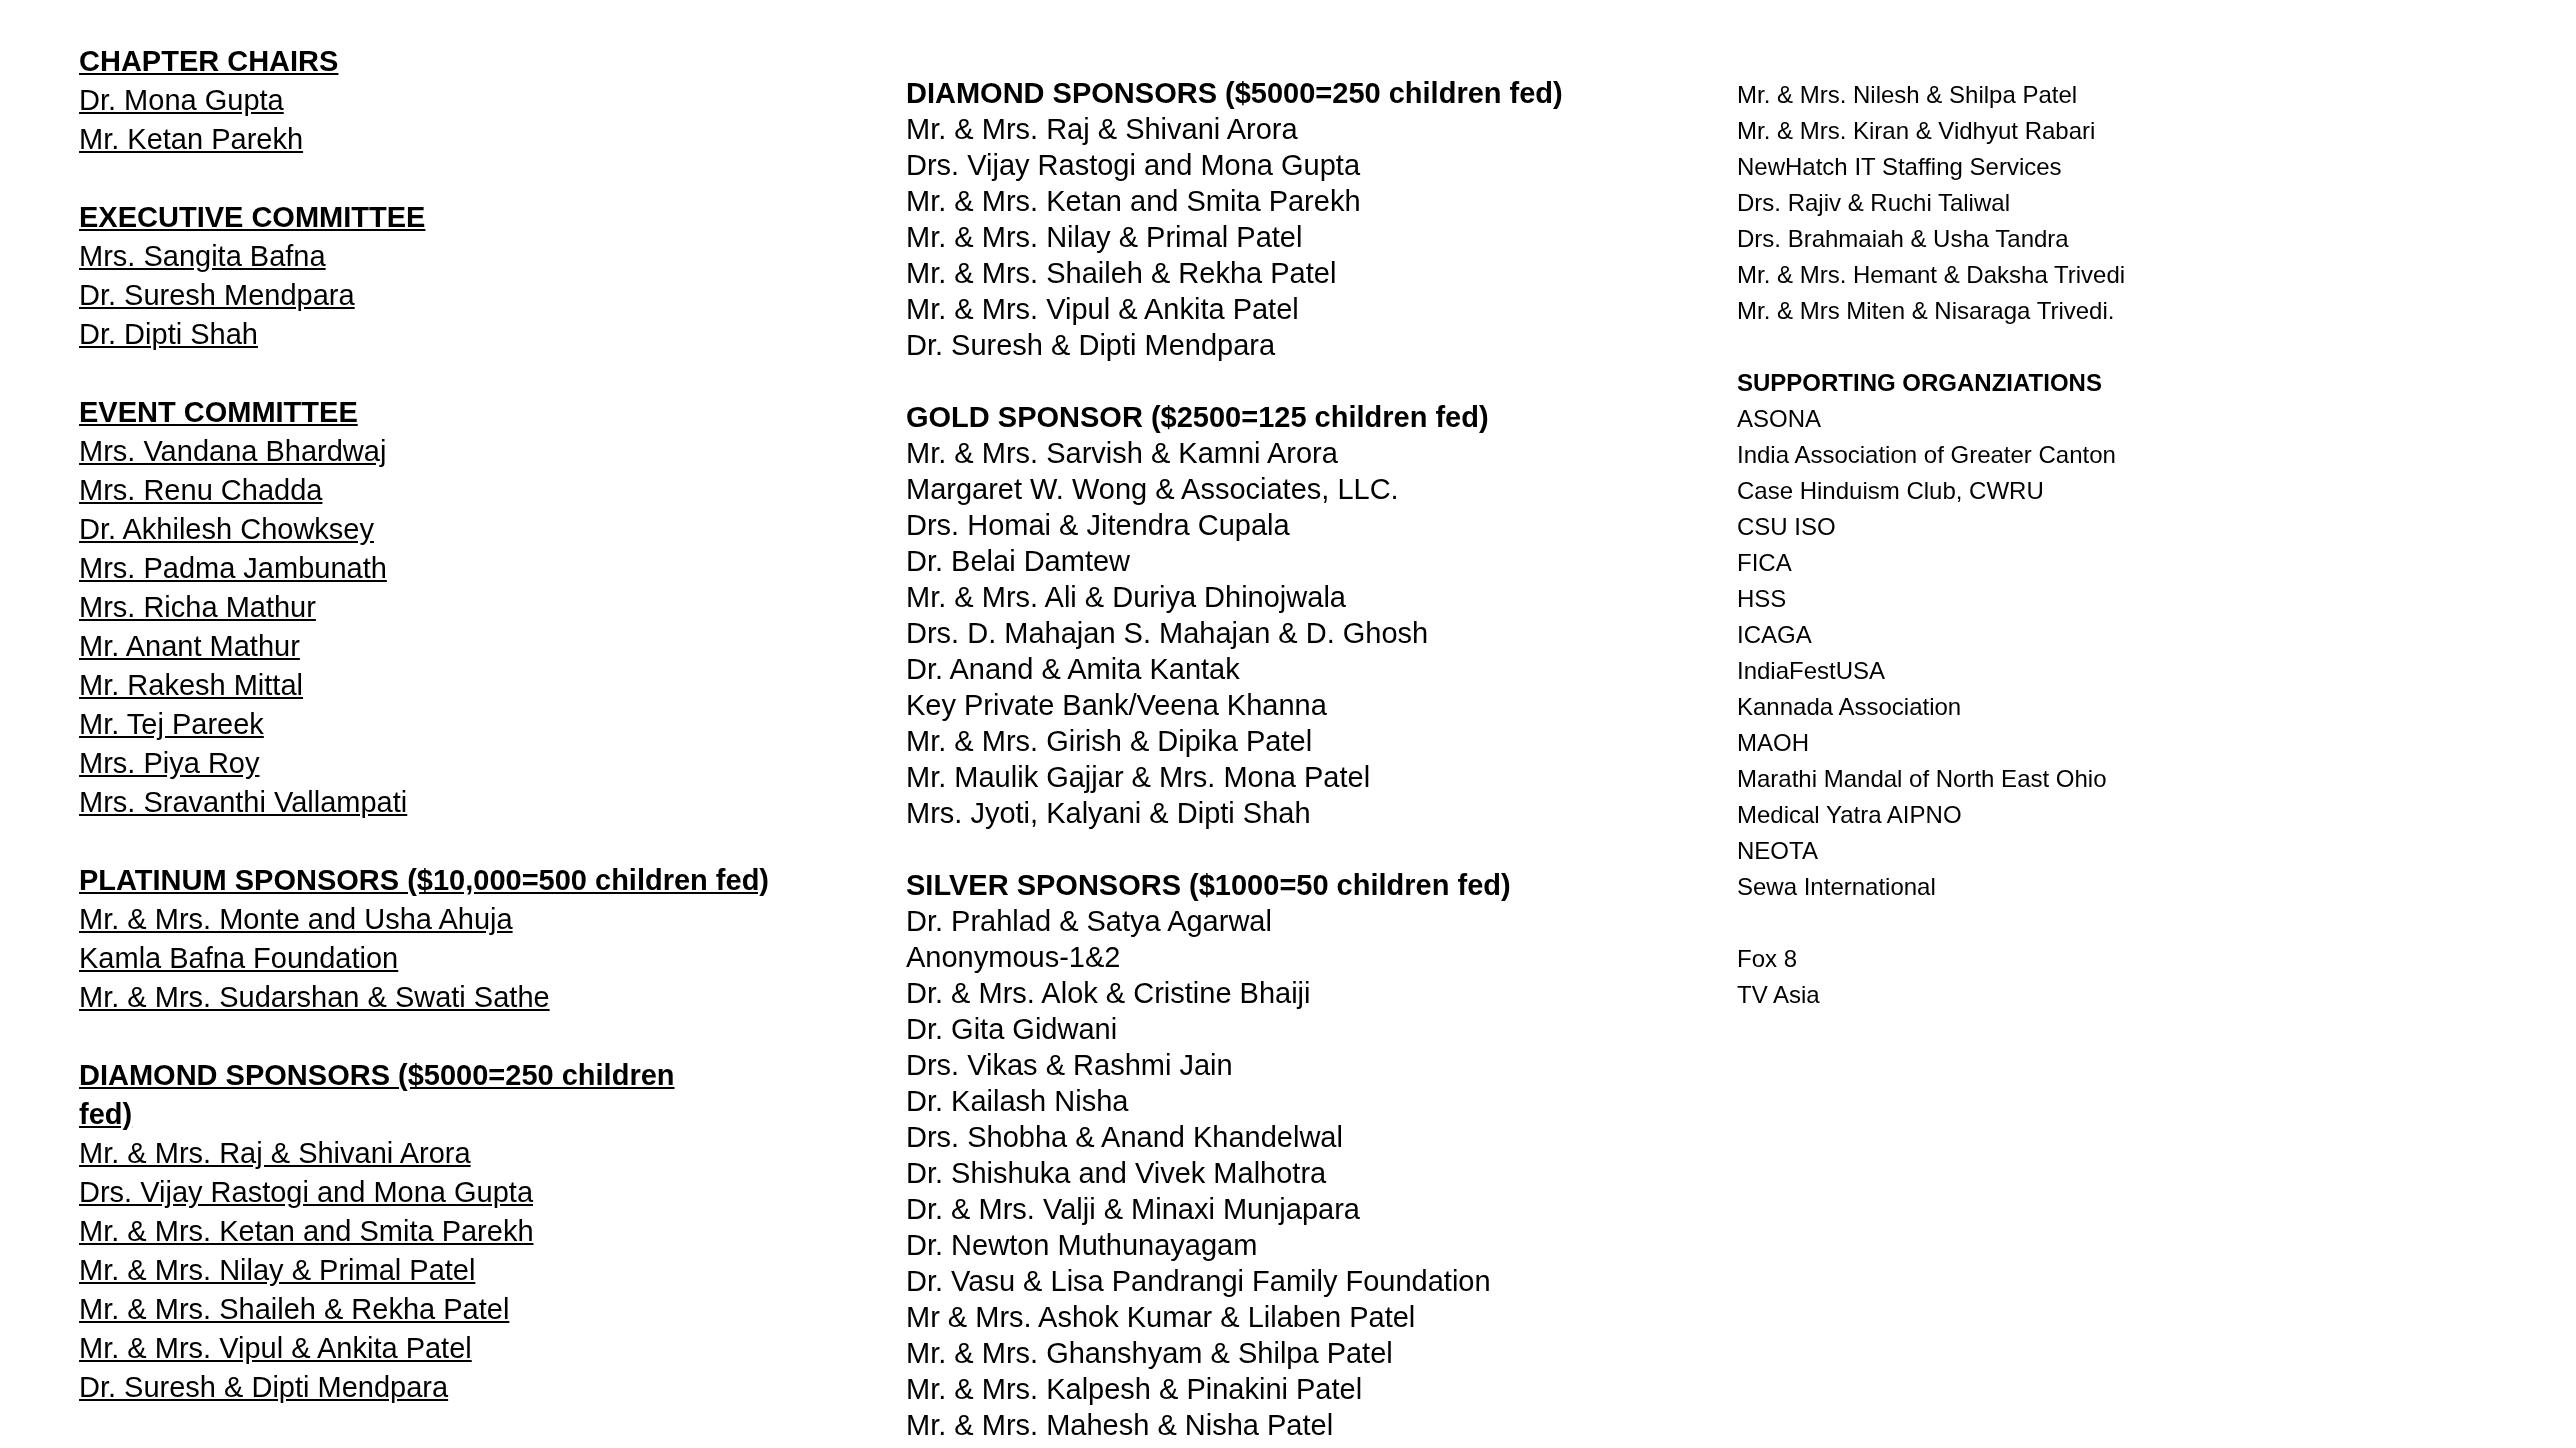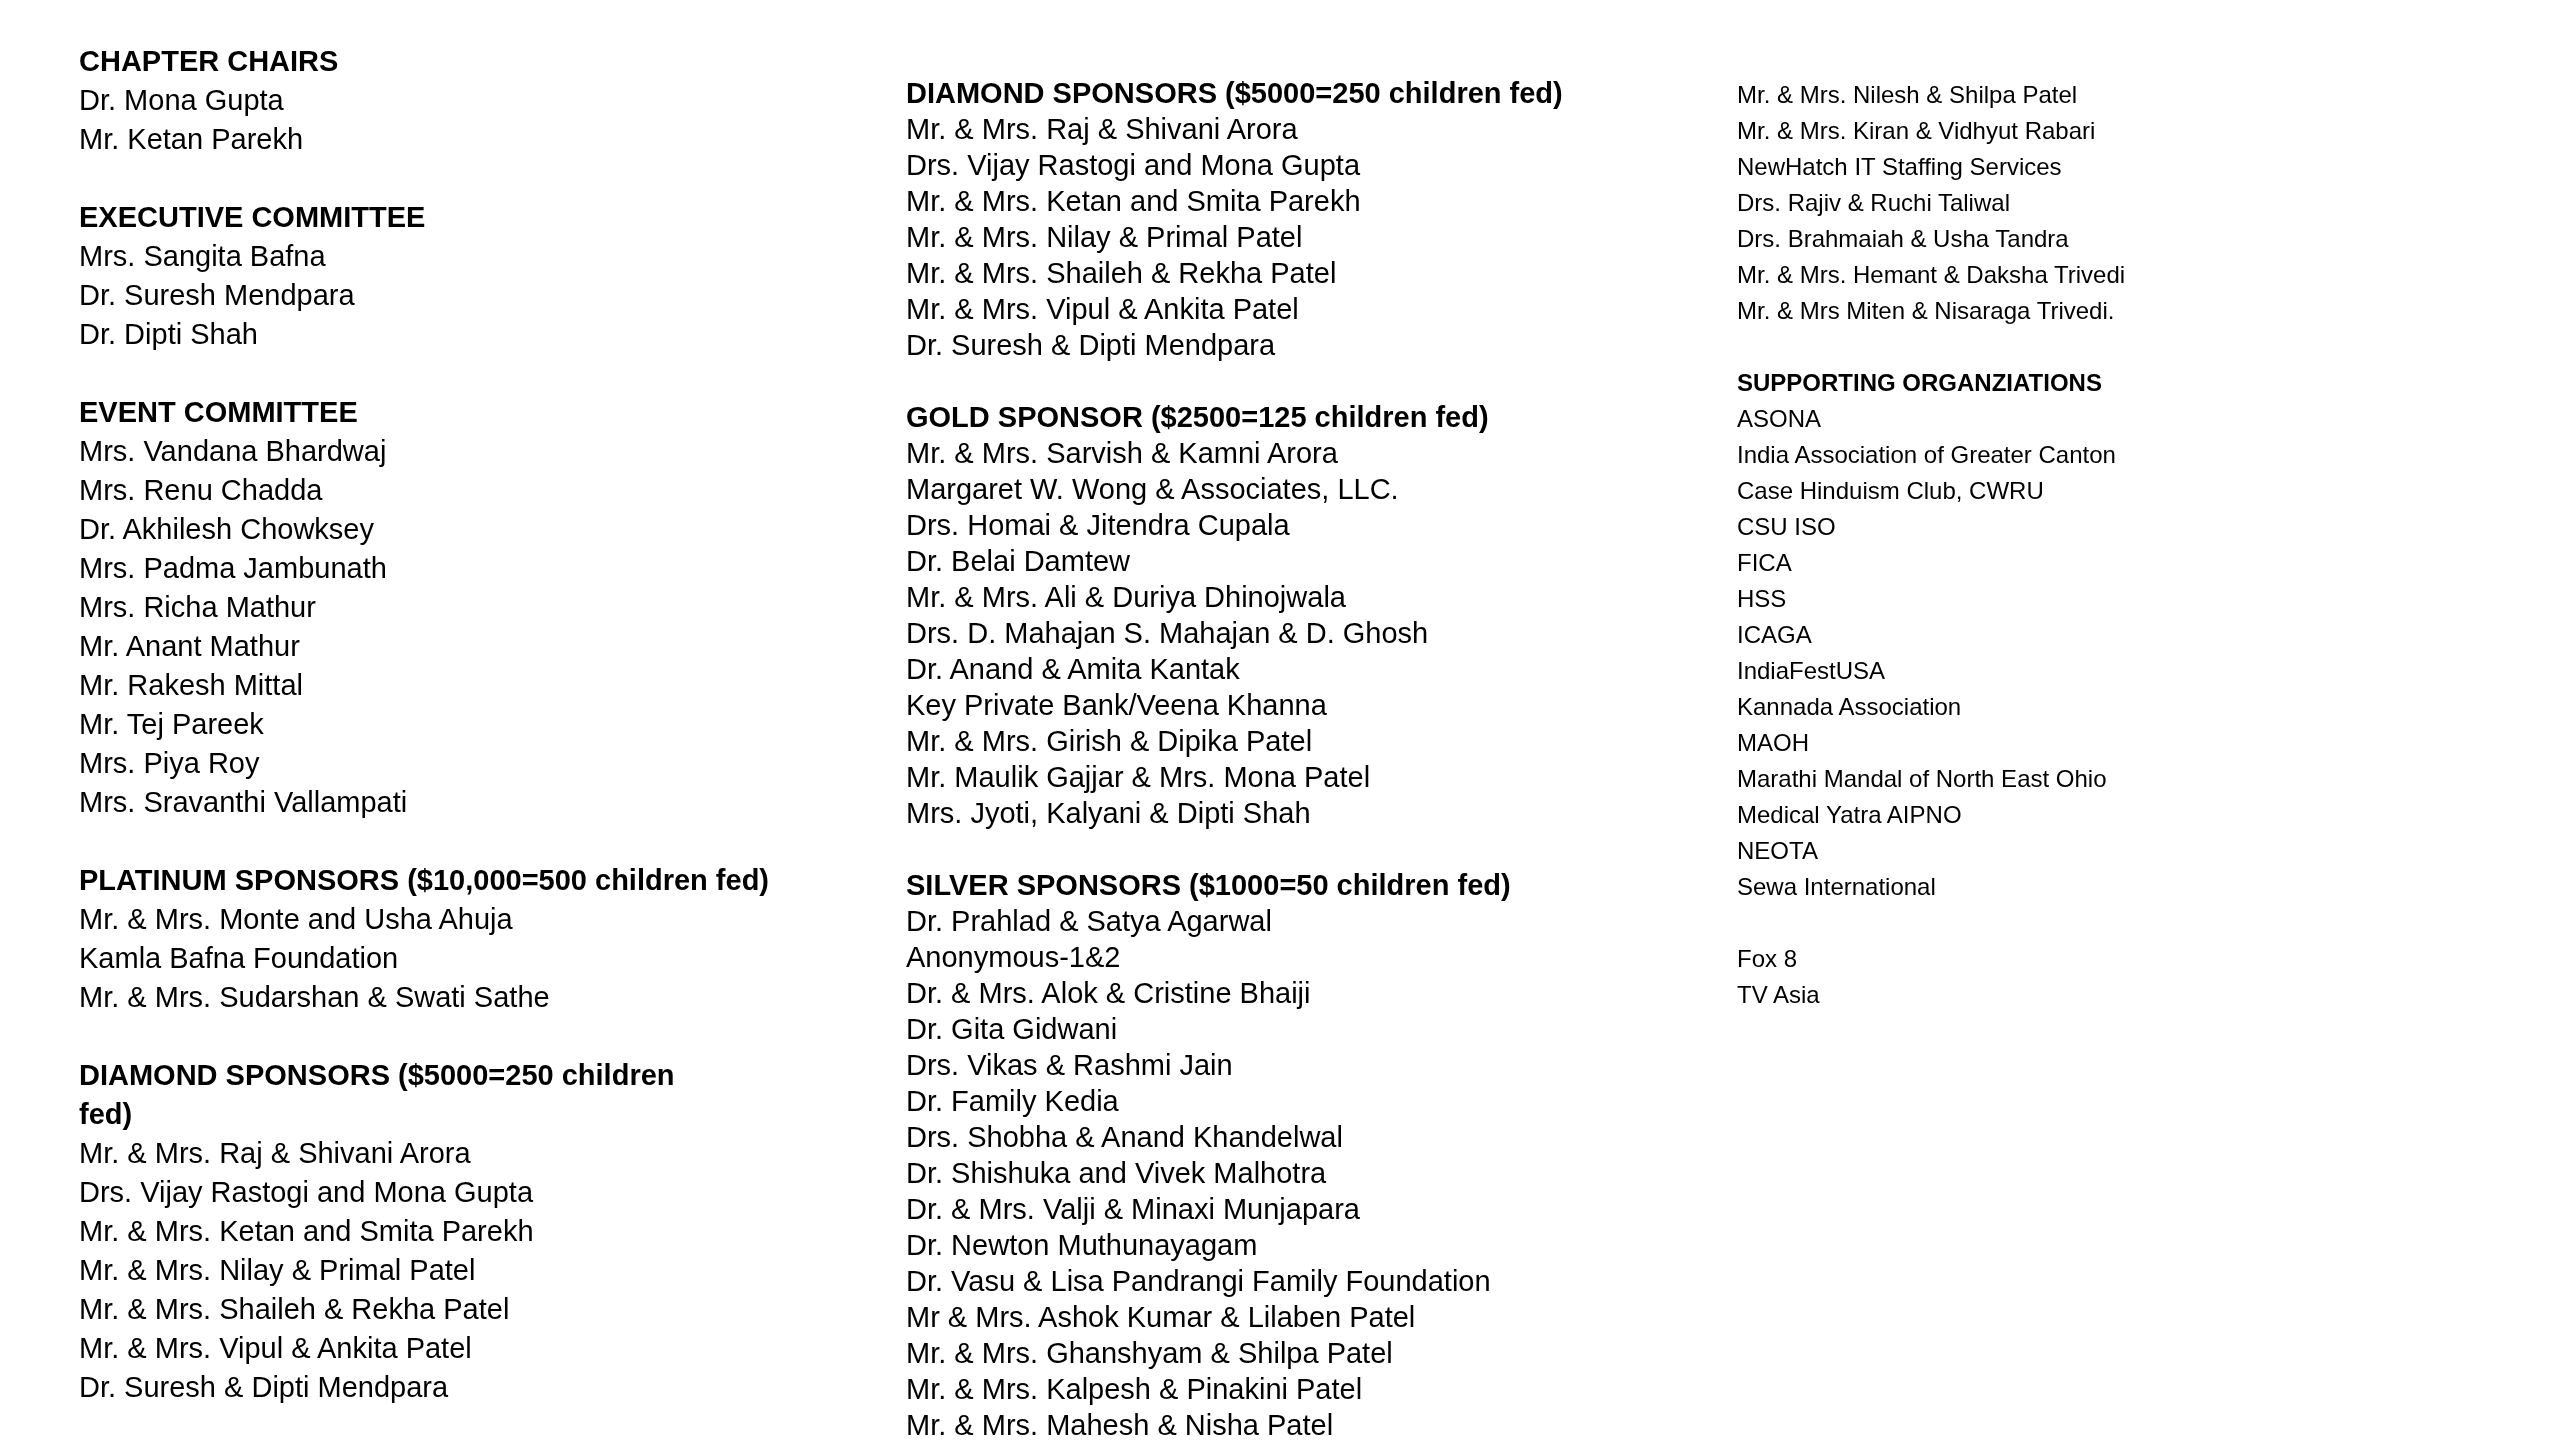--- a/index.html
+++ b/index.html
@@ -27,21 +27,21 @@
     white-space: nowrap;
   }
   
   .col-1 {
     left: 79px;
     top: 42px;
     width: 773px;
     font-size: 29px;
     line-height: 39px;
   }
-  .col-1 .section { margin-bottom: 39px; }
+  .col-1 .section { margin-bottom: 39px; text-decoration: underline; }
   
   .col-2 {
     left: 906px;
     top: 75px;
     width: 753px;
     font-size: 29px;
     line-height: 36px;
   }
   .col-2 .section { margin-bottom: 36px; }
   
@@ -126,21 +126,21 @@
         <div class="line">Mr. Maulik Gajjar &amp; Mrs. Mona Patel</div>
         <div class="line">Mrs. Jyoti, Kalyani &amp; Dipti Shah</div>
       </div>
       <div class="section">
         <div class="heading">SILVER SPONSORS ($1000=50 children fed)</div>
         <div class="line">Dr. Prahlad &amp; Satya Agarwal</div>
         <div class="line">Anonymous-1&amp;2</div>
         <div class="line">Dr. &amp; Mrs. Alok &amp; Cristine Bhaiji</div>
         <div class="line">Dr. Gita Gidwani</div>
         <div class="line">Drs. Vikas &amp; Rashmi Jain</div>
-        <div class="line">Dr. Family Kedia</div>
+        <div class="line">Dr. Kailash Nisha</div>
         <div class="line">Drs. Shobha &amp; Anand Khandelwal</div>
         <div class="line">Dr. Shishuka and Vivek Malhotra</div>
         <div class="line">Dr. &amp; Mrs. Valji &amp; Minaxi Munjapara</div>
         <div class="line">Dr. Newton Muthunayagam</div>
         <div class="line">Dr. Vasu &amp; Lisa Pandrangi Family Foundation</div>
         <div class="line">Mr &amp; Mrs. Ashok Kumar &amp; Lilaben Patel</div>
         <div class="line">Mr. &amp; Mrs. Ghanshyam &amp; Shilpa Patel</div>
         <div class="line">Mr. &amp; Mrs. Kalpesh &amp; Pinakini Patel</div>
         <div class="line">Mr. &amp; Mrs. Mahesh &amp; Nisha Patel</div>
       </div>

